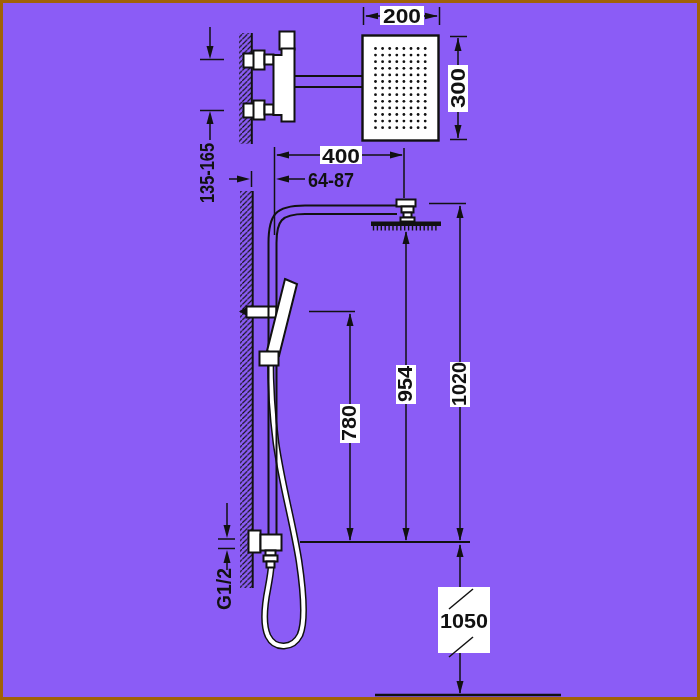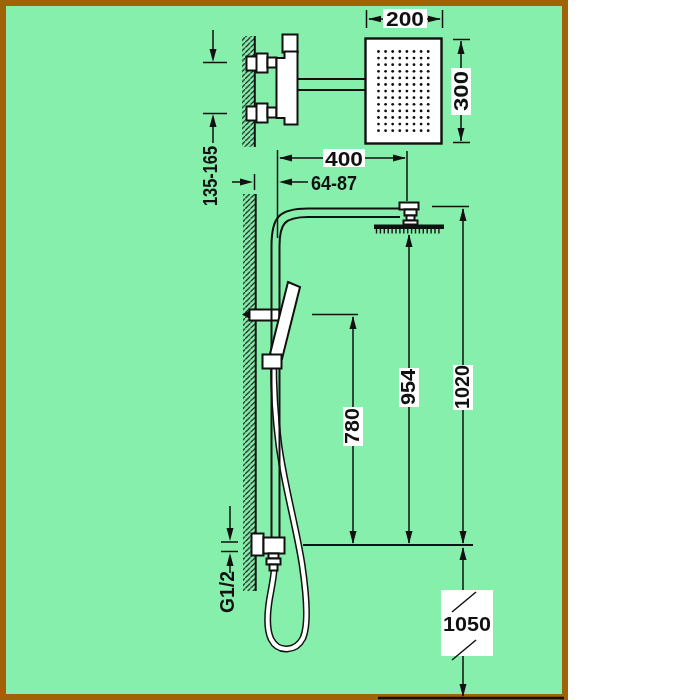--- a/index.html
+++ b/index.html
@@ -1,17 +1,17 @@
 <!DOCTYPE html>
 <html><head>
 <meta charset="utf-8">
 <style>
   html,body{margin:0;padding:0;background:#fff;}
-  .page{width:568px;height:700px;position:relative;background:#86efac;
-        border:6px solid #a16207;box-sizing:border-box;
+  .page{width:700px;height:700px;position:relative;background:#8b5cf6;
+        border:3px solid #a16207;box-sizing:border-box;
         font-family:"Liberation Sans", sans-serif;}
   svg{position:absolute;left:0;top:0;}
   text{font-family:"Liberation Sans", sans-serif;font-weight:bold;fill:#111;}
   .obj{stroke:#111;stroke-width:2;fill:none;}
   .objw{stroke:#111;stroke-width:2;fill:#fff;}
   .dim{stroke:#111;stroke-width:1.5;fill:none;}
   .arr{fill:#111;stroke:none;}
   .gap{fill:#fff;stroke:none;}
 </style>
 </head>

